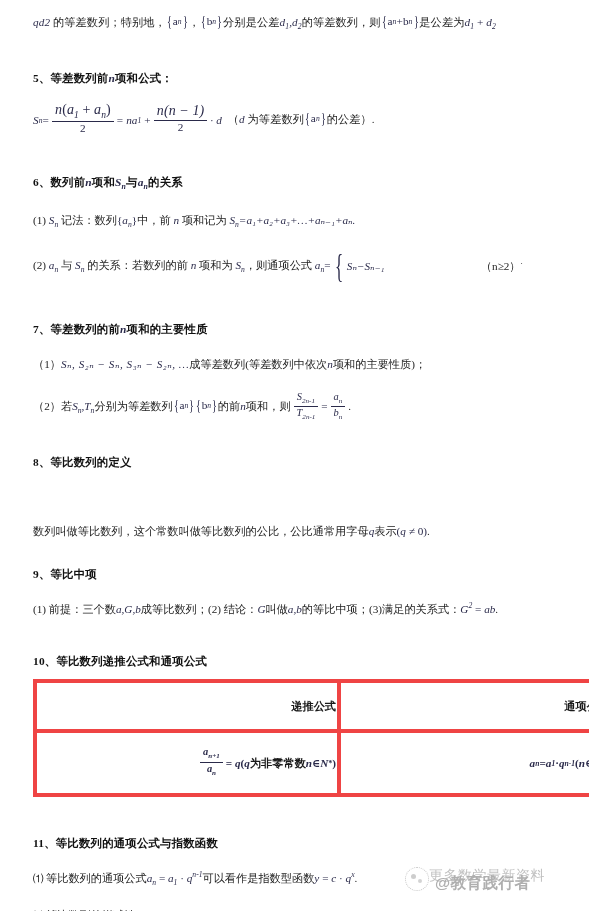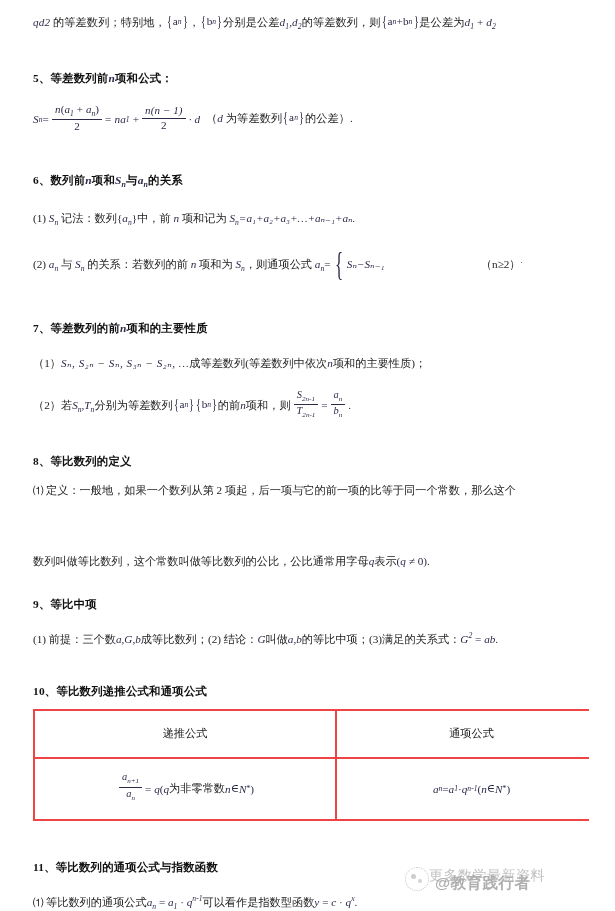--- a/index.html
+++ b/index.html
@@ -80,21 +80,21 @@
     align-items: center;
     vertical-align: middle;
     margin: 0 3px;
     line-height: 1.05;
     position: relative;
     top: -0.1em;
   }
   .frac > .num-part {
     padding: 0 3px 1px 3px;
     border-bottom: 1px solid #2a2a4a;
-    font-size: 11px;
+    font-size: 14px;
   }
   .frac > .den-part {
     padding: 1px 3px 0 3px;
     font-size: 11.2px;
   }
   .frac-sm > .num-part, .frac-sm > .den-part { font-size: 10.4px; }
 
   .brace-set {
     display: inline-flex;
     align-items: center;
@@ -139,24 +139,24 @@
   }
 
   
   .tbl-wrap { margin-top: 6px; }
   table.formula-table {
     border-collapse: collapse;
     width: 565px;
     table-layout: fixed;
   }
   table.formula-table td, table.formula-table th {
-    border: 2px solid #ef4444;
-    text-align: center;
+    border: 4px solid #ef4444;
+    text-align: right;
     vertical-align: middle;
-    font-weight: normal;
+    font-weight: bold;
   }
   table.formula-table th {
     height: 44px;
     font-family: "Liberation Sans", "DejaVu Sans", sans-serif;
     font-size: 11.2px;
     color: #1a1a1a;
   }
   table.formula-table td {
     height: 58px;
     font-size: 11.2px;
@@ -335,23 +335,20 @@
           <span class="den-part"><span>b</span><sub>n</sub></span>
         </span><span>.</span>
     </div>
 
     <div class="gap-lg"></div>
 
     <div class="heading">
       <span class="num">8、</span><span>等比数列的定义</span>
     </div>
 
-    <div class="item" style="margin-top:4px;">
-      <span class="item-sm">⑴ </span><span>定义：一般地，如果一个数列从第 2 项起，后一项与它的前一项的比等于同一个常数，那么这个</span>
-    </div>
     <div class="item">
       <span>数列叫做等比数列，这个常数叫做等比数列的公比，公比通常用字母</span><span class="math">q</span><span>表示</span><span class="math math-up">(</span><span class="math">q</span><span class="math math-up"> ≠ </span><span class="math math-up">0</span><span class="math math-up">)</span><span>.</span>
     </div>
 
     <div class="heading" style="margin-top:17px;">
       <span class="num">9、</span><span>等比中项</span>
     </div>
 
     <div class="item" style="margin-top:6px;">
       <span>(1) </span><span>前提：三个数</span><span class="math">a</span><span class="math">,</span><span class="math">G</span><span class="math">,</span><span class="math">b</span><span>成等比数列；</span><span>(2) </span><span>结论：</span><span class="math">G</span><span>叫做</span><span class="math">a</span><span class="math">,</span><span class="math">b</span><span>的等比中项；</span><span>(3)</span><span>满足的关系式：</span><span class="math">G</span><sup class="math">2</sup><span class="math math-up"> = </span><span class="math">ab</span><span>.</span>

